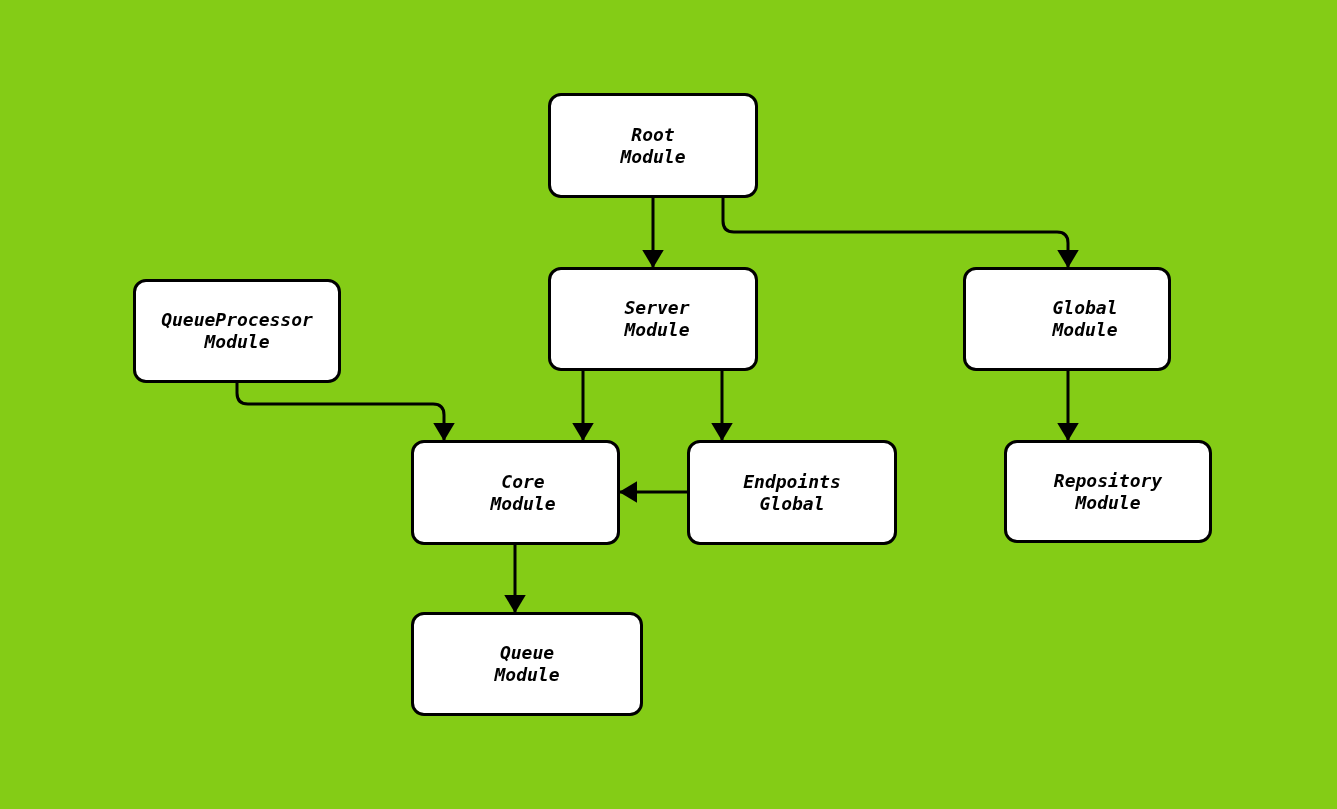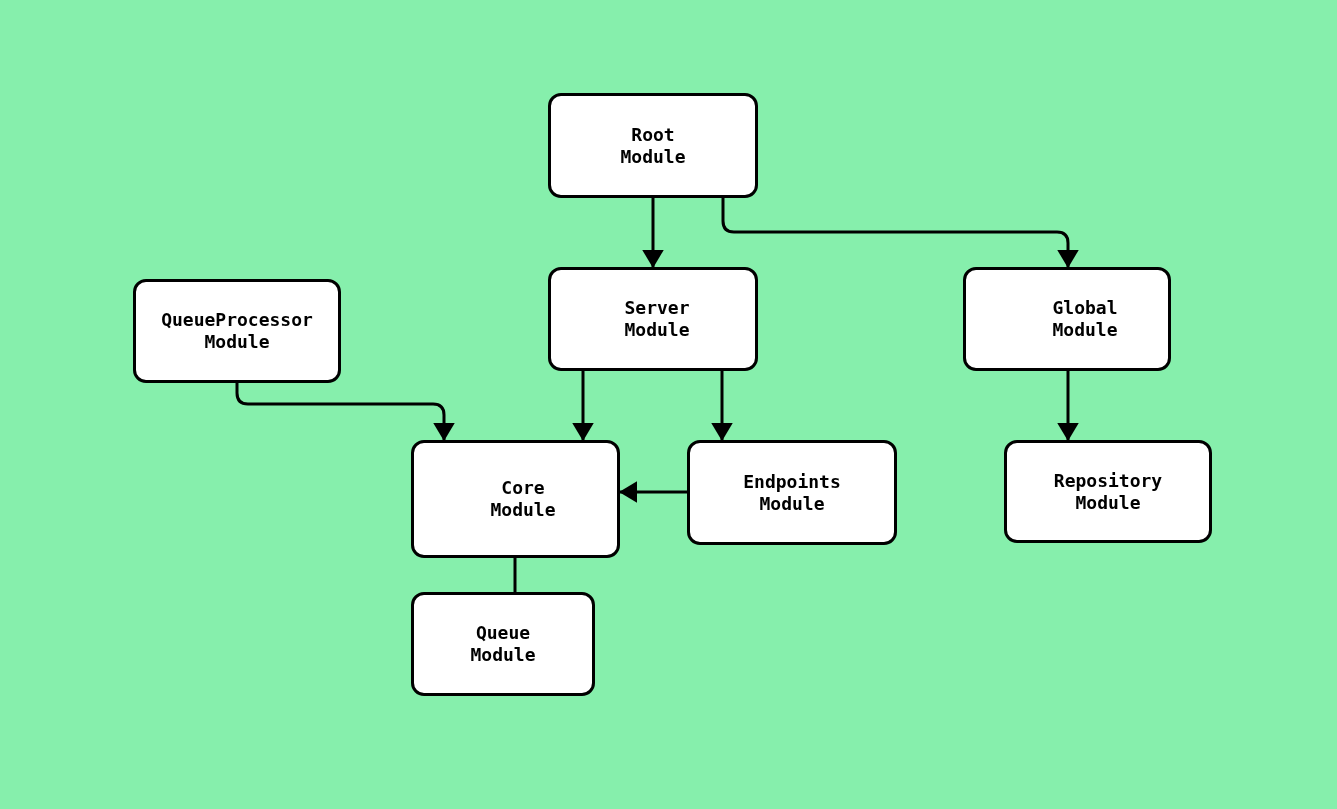--- a/index.html
+++ b/index.html
@@ -40,21 +40,21 @@
     text-align: center;
     white-space: pre-line;
     font-weight: bold;
     font-size: 18px;
     line-height: 22px;
   }
 </style>
 </head>
 <body>
 
-<div class="canvas" style="--stroke: #000000; --fill: #ffffff; --text: #000000; background: #86efac;">
+<div class="canvas" style="--stroke: #000000; --fill: #ffffff; --text: #000000; background: #84cc16; font-style: italic;">
   <svg class="edges-layer" viewBox="0 0 1337 809" xmlns="http://www.w3.org/2000/svg">
     <defs>
       <marker id="arrowhead" viewBox="0 0 10 12" refX="9.5" refY="6" markerWidth="18" markerHeight="24" markerUnits="userSpaceOnUse" orient="auto">
         <path d="M 0 0 L 10 6 L 0 12 z" fill="#000000"></path>
       </marker>
     </defs>
     <g id="edges-group">
         <path class="edge" d="M 653 198 L 653 267" marker-end="url(#arrowhead)" stroke="#000000"></path>
         <path class="edge" d="M 723 198 L 723 221 Q 723 232 734 232 L 1057 232 Q 1068 232 1068 243 L 1068 267" marker-end="url(#arrowhead)" stroke="#000000"></path>
         <path class="edge" d="M 237 371 L 237 393 Q 237 404 248 404 L 433 404 Q 444 404 444 415 L 444 440" marker-end="url(#arrowhead)" stroke="#000000"></path>
@@ -67,22 +67,22 @@
   </svg>
   <div id="nodes-layer">
       <div class="node" style="left: 548px; top: 93px; width: 210px; height: 105px;"><span>Root
 Module</span></div>
       <div class="node" style="left: 133px; top: 267px; width: 208px; height: 104px; margin-top: 12px;"><span>QueueProcessor
 Module</span></div>
       <div class="node" style="left: 548px; top: 267px; width: 210px; height: 104px; padding-left: 8px;"><span>Server
 Module</span></div>
       <div class="node" style="left: 963px; top: 267px; width: 208px; height: 104px; padding-left: 36px;"><span>Global
 Module</span></div>
-      <div class="node" style="left: 411px; top: 440px; width: 209px; height: 118px; padding-left: 15px;"><span>Core
+      <div class="node" style="left: 411px; top: 440px; width: 209px; height: 105px; padding-left: 15px;"><span>Core
 Module</span></div>
       <div class="node" style="left: 687px; top: 440px; width: 210px; height: 105px;"><span>Endpoints
-Module</span></div>
+Global</span></div>
       <div class="node" style="left: 963px; top: 440px; width: 208px; height: 103px; margin-left: 41px;"><span>Repository
 Module</span></div>
-      <div class="node" style="left: 411px; top: 592px; width: 184px; height: 104px;"><span>Queue
+      <div class="node" style="left: 411px; top: 612px; width: 232px; height: 104px;"><span>Queue
 Module</span></div>
     </div>
 </div>
 
 </body></html>

